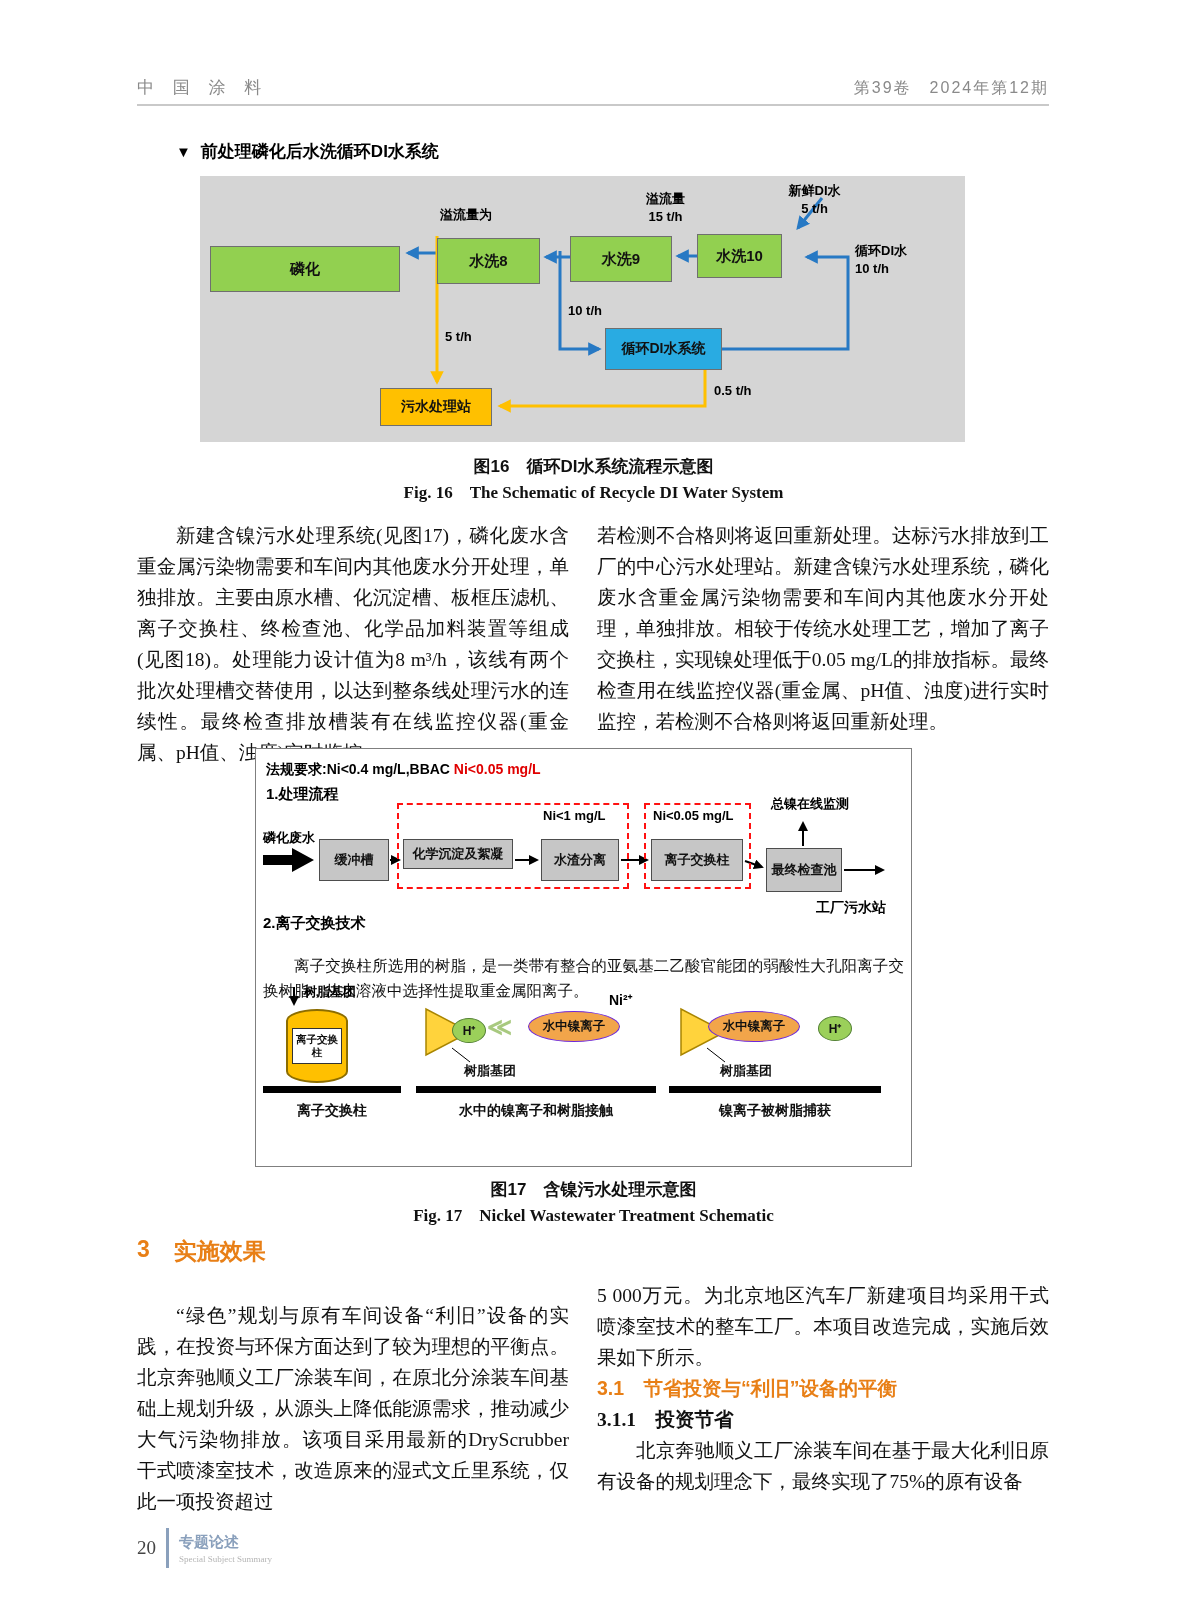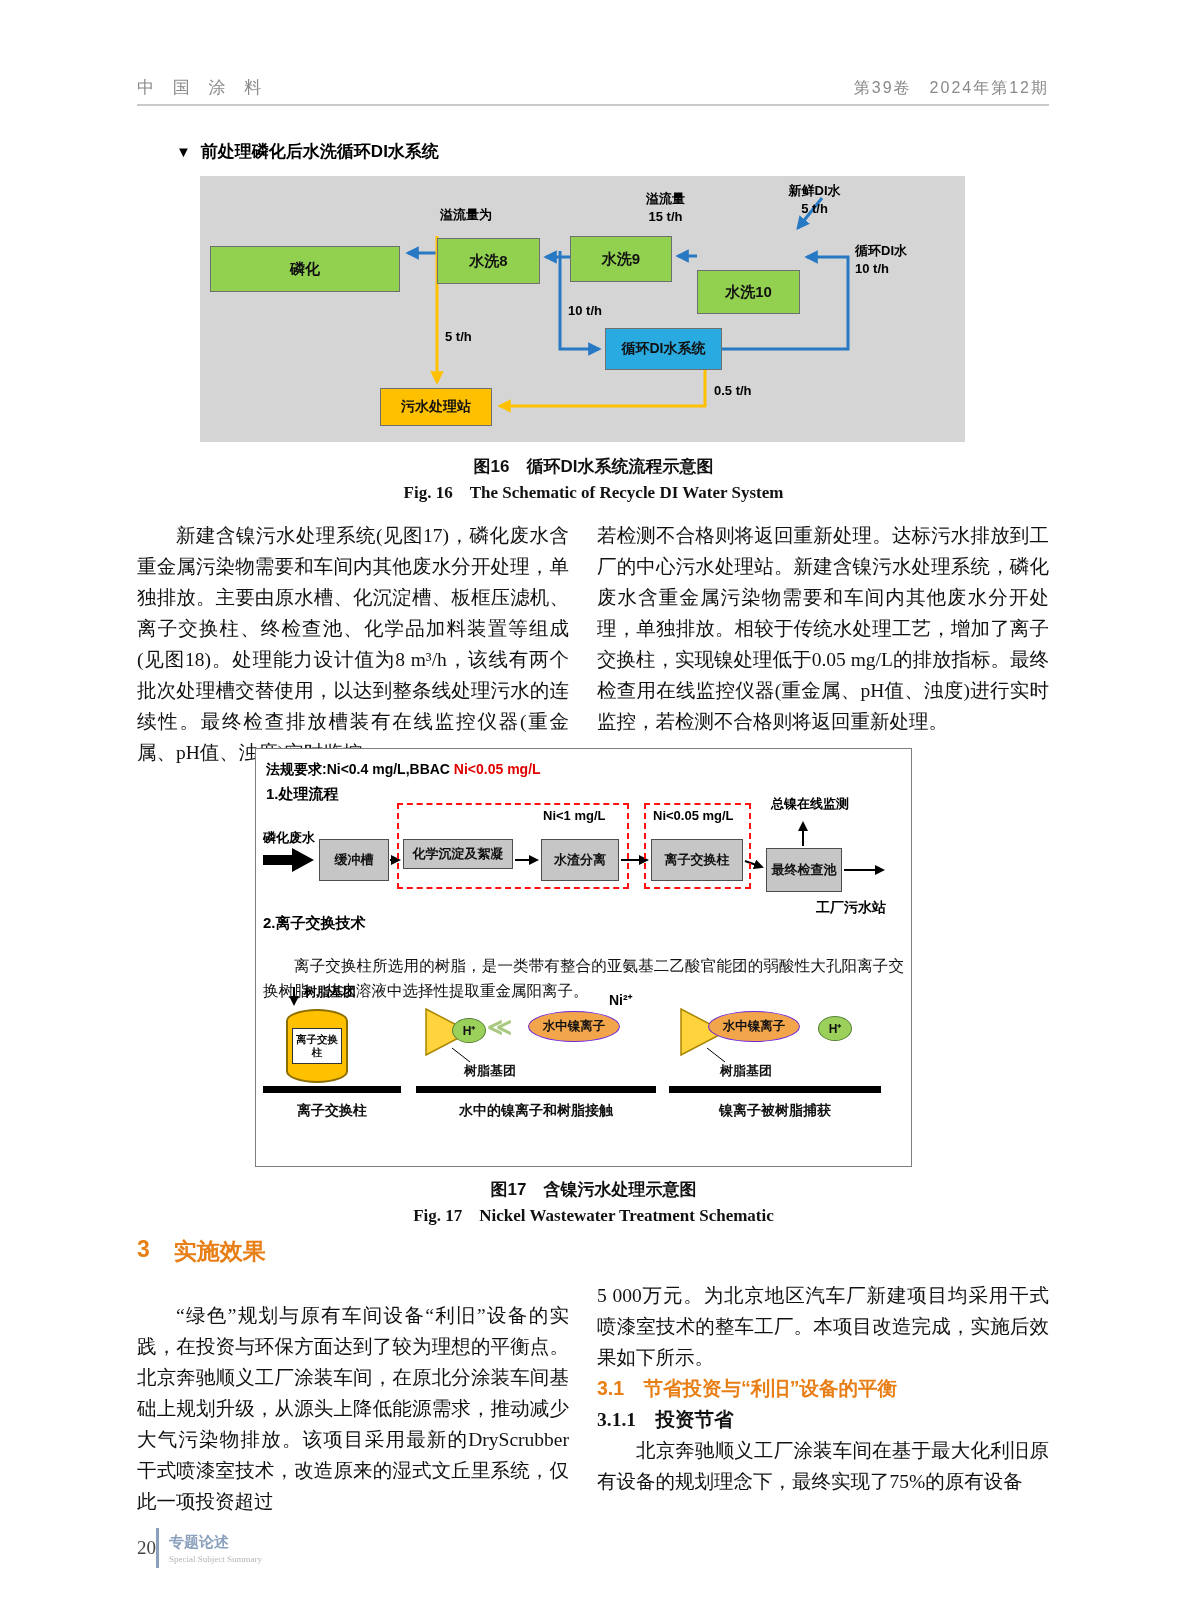--- a/index.html
+++ b/index.html
@@ -19,21 +19,21 @@
   .fig16{left:200px;top:176px;width:765px;height:266px;background:#d5d5d5;}
   .f16-box{position:absolute;display:flex;align-items:center;justify-content:center;
            font-family:"Liberation Sans",sans-serif;font-size:15px;font-weight:600;
            border:1px solid #6f6f6f;box-sizing:border-box;}
   .green{background:#92d050;}
   .blue{background:#29abe2;}
   .yellow{background:#ffc000;}
   .b-phos{left:10px;top:70px;width:190px;height:46px;}
   .b-w8{left:237px;top:62px;width:103px;height:46px;}
   .b-w9{left:370px;top:60px;width:102px;height:46px;}
-  .b-w10{left:497px;top:58px;width:103px;height:44px;margin-top:36px;}
+  .b-w10{left:497px;top:58px;width:85px;height:44px;}
   .b-di{left:405px;top:152px;width:117px;height:42px;font-size:14px;}
   .b-sew{left:180px;top:212px;width:112px;height:38px;font-size:14px;}
   .f16-lbl{position:absolute;font-family:"Liberation Sans",sans-serif;font-size:13px;
            font-weight:600;color:#000;line-height:1.35;}
   .l-ovfa{left:240px;top:30px;}
   .l-ovfb{left:428px;top:14px;width:75px;text-align:center;}
   .l-fresh{left:572px;top:6px;width:85px;text-align:center;}
   .l-recyc{left:655px;top:66px;}
   .l-r10{left:368px;top:126px;}
   .l-r5{left:245px;top:152px;}
@@ -110,21 +110,21 @@
 
   
   .sec3-head{left:137px;top:1236px;display:flex;gap:24px;color:#e87f16;
              font-family:"Liberation Sans",sans-serif;font-weight:700;font-size:23px;}
   .sub31{color:#e87f16;font-family:"Liberation Sans",sans-serif;font-weight:700;
          font-size:19px;line-height:31px;margin:3px 0 2px 0;}
   .sub311{color:#111;font-weight:600;font-size:19px;line-height:31px;margin:0 0 2px 0;}
 
   
   .footer{left:137px;top:1528px;display:flex;align-items:center;}
-  .pg-num{font-size:19px;color:#444;}
+  .pg-num{font-size:19px;color:#444;margin-right:10px;}
   .ft-bar{width:3px;height:40px;background:#8aa0bc;margin-right:10px;}
   .ft-zh{font-family:"Liberation Sans",sans-serif;font-size:15px;font-weight:700;color:#8aa0bc;}
   .ft-en{font-size:9px;color:#b5b5b5;margin-top:2px;}
 </style>
 </head>
 <body>
 
 <div class="page">
 
   <div class="abs sans hdr-left">中 国 涂 料</div>

